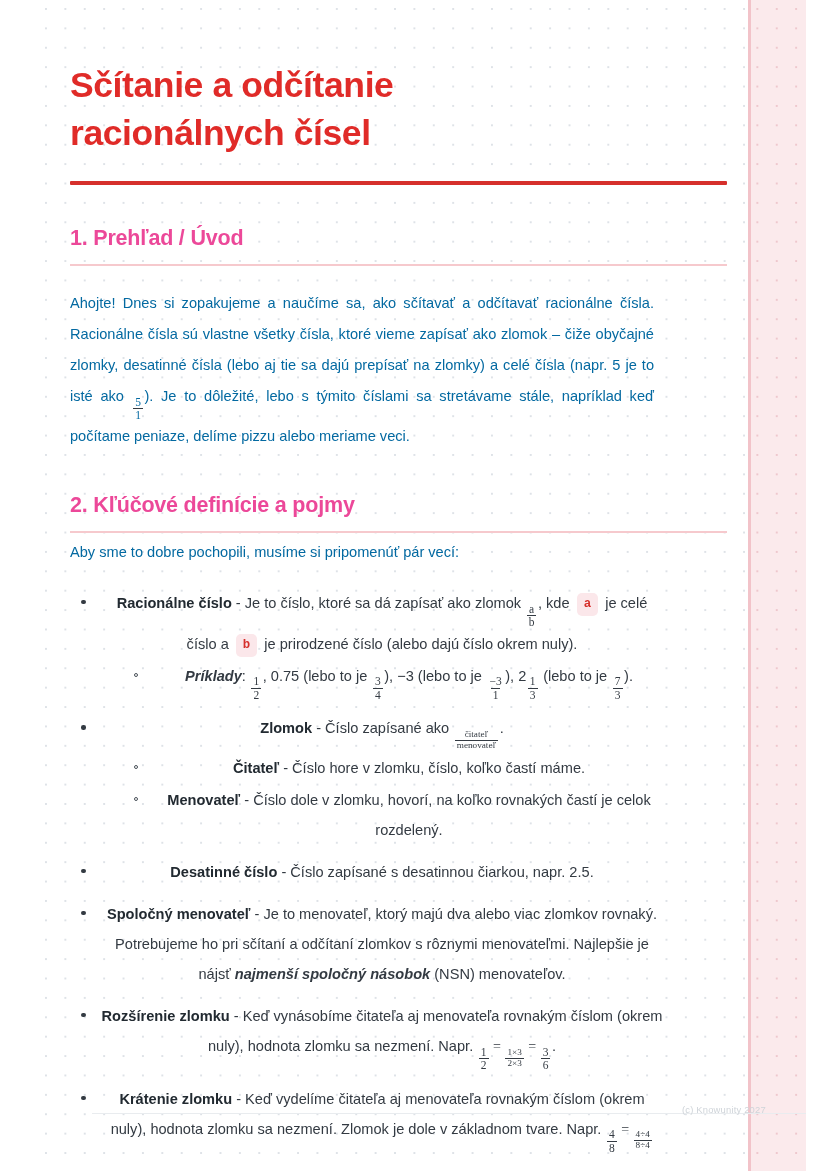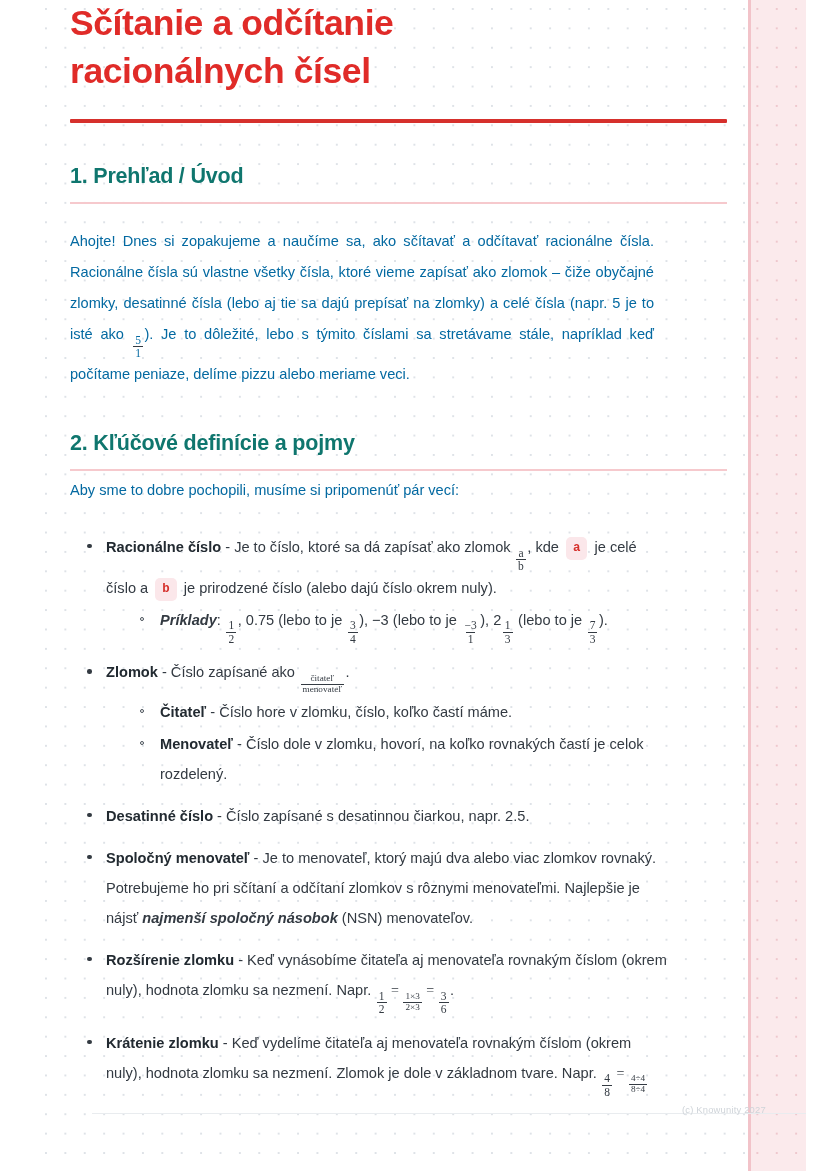--- a/index.html
+++ b/index.html
@@ -66,20 +66,21 @@
   
   .content {
     position: absolute;
     left: 48px;
     top: 0;
     width: 668px;
   }
 
   h1.doc-title {
     margin: 0;
+    padding-top: 62px;
     font-size: 35.5px;
     line-height: 1.34;
     font-weight: bold;
     color: #e02b28;
     letter-spacing: -0.4px;
     max-width: 500px;
   }
 
   .title-rule {
     margin-top: 24px;
@@ -87,21 +88,21 @@
     height: 4px;
     background: #d6302c;
     border-radius: 1px;
   }
 
   h2.section-title {
     margin: 0;
     padding-top: 41px;
     font-size: 21.5px;
     font-weight: bold;
-    color: #0f766e;
+    color: #ec4899;
     letter-spacing: -0.2px;
   }
   .section-rule {
     margin-top: 13px;
     width: 657px;
     height: 1.6px;
     background: #f6c9cd;
   }
 
   p.body-text {
@@ -114,23 +115,24 @@
     width: 584px;
   }
   p.lead-line {
     padding-top: 4px;
     text-align: left;
   }
 
   
   ul.bullets {
     list-style: none;
-    margin: 10px;
+    margin: 4px;
     padding: 16px 0 0 0;
     width: 590px;
+    text-align: center;
   }
   ul.bullets > li {
     position: relative;
     padding-left: 26px;
     margin-bottom: 12px;
     font-size: 14.6px;
     line-height: 30px;
     color: #333a42;
   }
   ul.bullets > li > .bdot {

